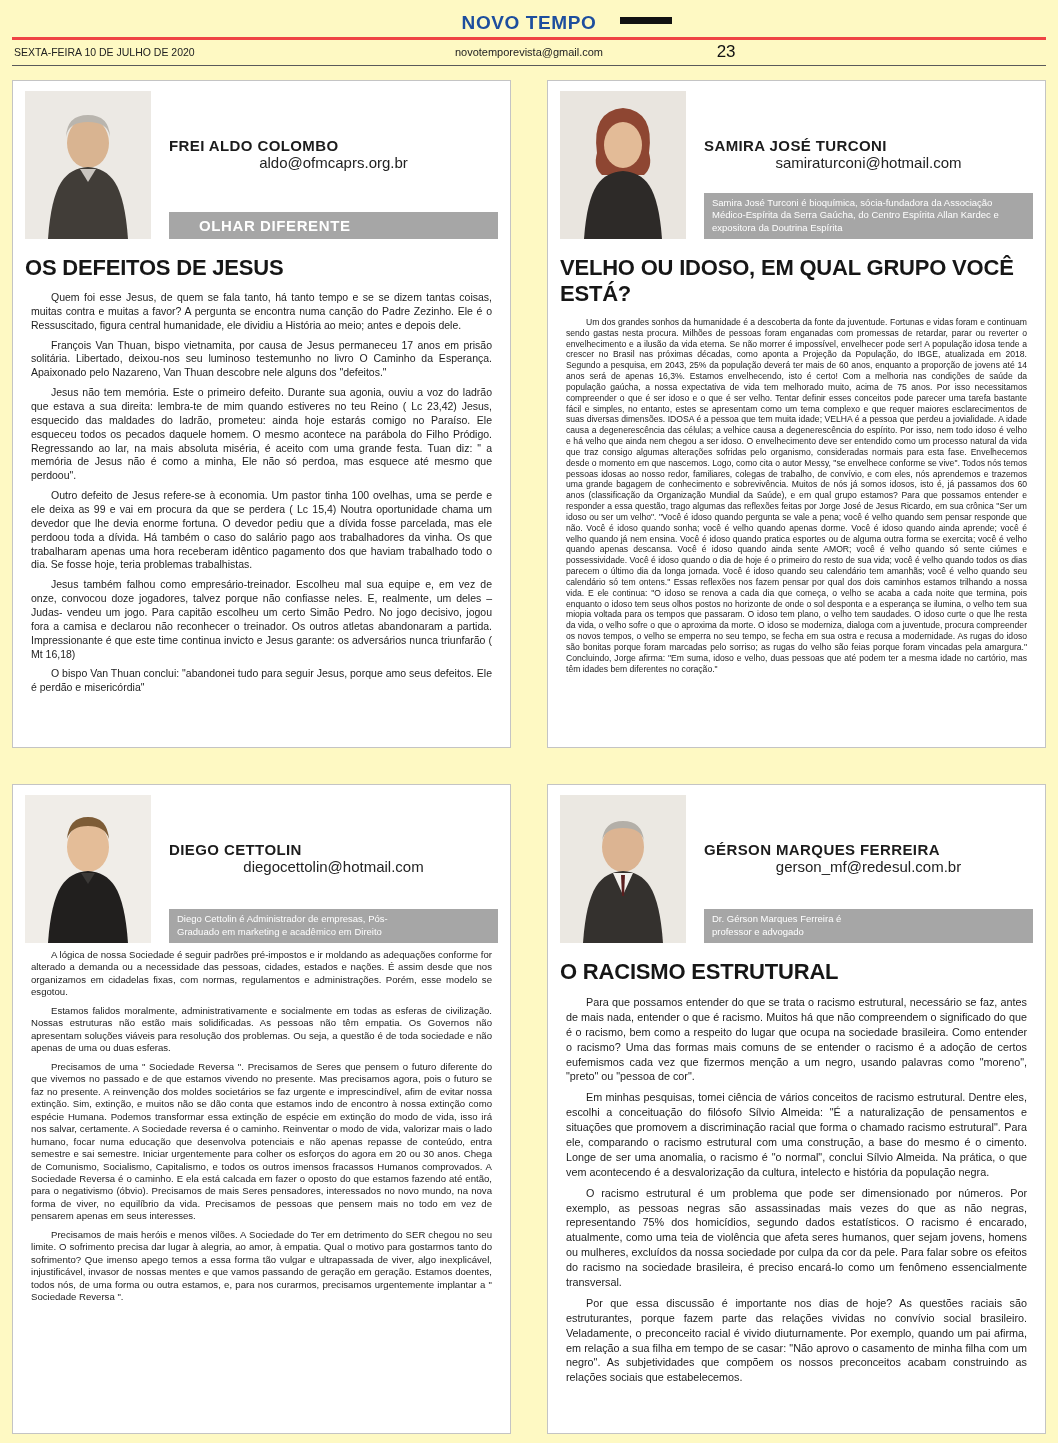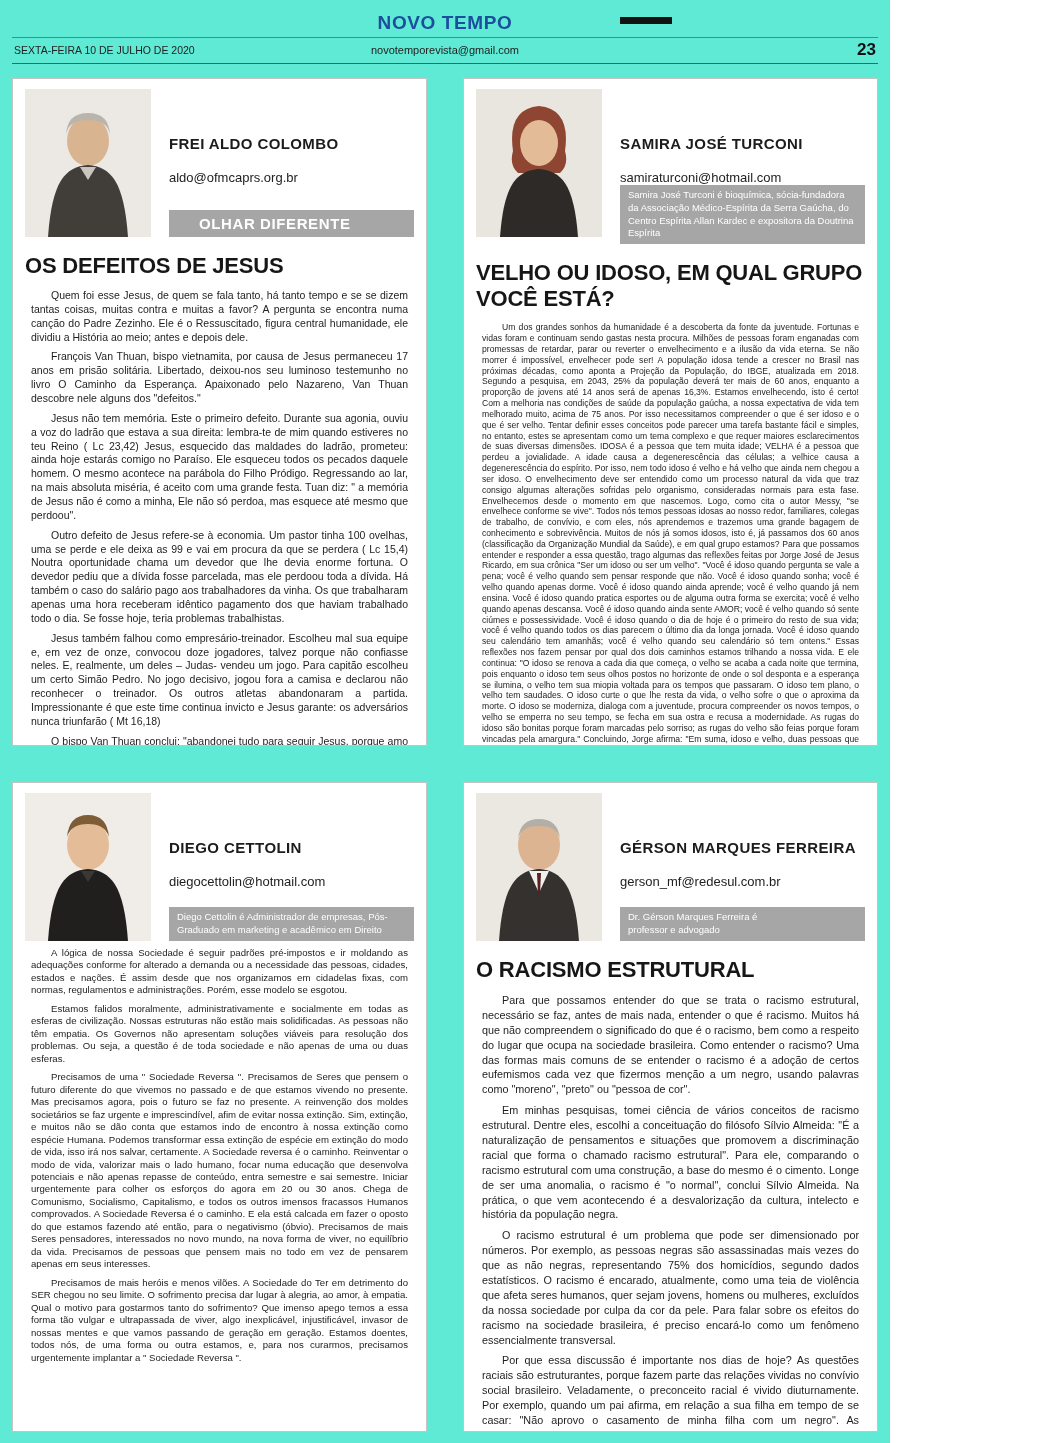--- a/index.html
+++ b/index.html
@@ -1,57 +1,57 @@
 <!DOCTYPE html>
 <html style="--accent-blue: #1d4e9e; --banner-gray: #a6a6a6;"><head>
 <meta charset="utf-8">
 <style>
   * { box-sizing: border-box; }
   html, body { margin: 0; padding: 0; background: #ffffff; }
   .page {
-    width: 890px; height: 1443px; background: #5eead4;
+    width: 1058px; height: 1443px; background: #fef9c3;
     font-family: "Liberation Sans", sans-serif; color: #1a1a1a;
     padding: 8px 12px 10px; position: relative; overflow: hidden;
   }
   
   .masthead { position: relative; padding-top: 4px; }
   .masthead-title {
     text-align: center; color: var(--accent-blue, #1d4e9e);
     font-size: 19px; font-weight: bold; letter-spacing: 0.6px;
   }
   .masthead-dash {
     position: absolute; left: 608px; top: 9px;
     width: 52px; height: 7px; background: #121212;
   }
   .masthead-row {
     display: flex; align-items: center; margin-top: 3px;
-    border-top: 1px solid #ef4444; border-bottom: 1px solid #5a5a5a;
+    border-top: 3px solid #ef4444; border-bottom: 1px solid #5a5a5a;
     padding: 2px 2px 3px;
     gap: 24px;
   }
   .masthead-date { flex: 1; font-size: 10.5px; color: #222; text-align: left; }
   .masthead-email { flex: 1; font-size: 11px; color: #222; text-align: center; }
-  .masthead-page { flex: 1; text-align: right; font-size: 17px; font-weight: bold; color: #111; }
+  .masthead-page { flex: 1; text-align: left; font-size: 17px; font-weight: normal; color: #111; }
   
   .grid {
     display: grid; grid-template-columns: 1fr 1fr;
     column-gap: 14px; row-gap: 18px; margin-top: 14px; gap: 36px;
   }
   .card {
     border: 1px solid #c4c4c4; background: #fff;
     padding: 10px 12px; overflow: hidden;
   }
   .card.h-top { height: 668px; }
   .card.h-bottom { height: 650px; }
   .card-head { display: flex; gap: 18px; }
   .photo { width: 126px; height: 148px; flex: 0 0 auto; }
   .photo svg { width: 100%; height: 100%; display: block; }
   .head-right { flex: 1; display: flex; flex-direction: column; padding-top: 46px; min-width: 0; }
   .author-name { font-size: 15px; font-weight: bold; letter-spacing: 0.4px; color: #1c1c1c; }
-  .author-email { font-size: 13px; margin-top: 18px; color: #222; }
+  .author-email { font-size: 15px; margin-top: 0; color: #222; text-align: center; }
   .banner {
     margin-top: auto; background: var(--banner-gray, #a6a6a6); color: #fff;
   }
   .banner.section { font-size: 15px; font-weight: bold; padding: 5px 16px 5px 30px; letter-spacing: 0.6px; }
   .banner.bio { font-size: 9.5px; line-height: 1.35; padding: 4px 8px; }
   .banner.bio .bio-text { display: block; }
   .bio-w-samira .bio-text { max-width: 315px; }
   .bio-w-diego  .bio-text { max-width: 238px; }
   .bio-w-gerson .bio-text { max-width: 152px; }
   .headline {

